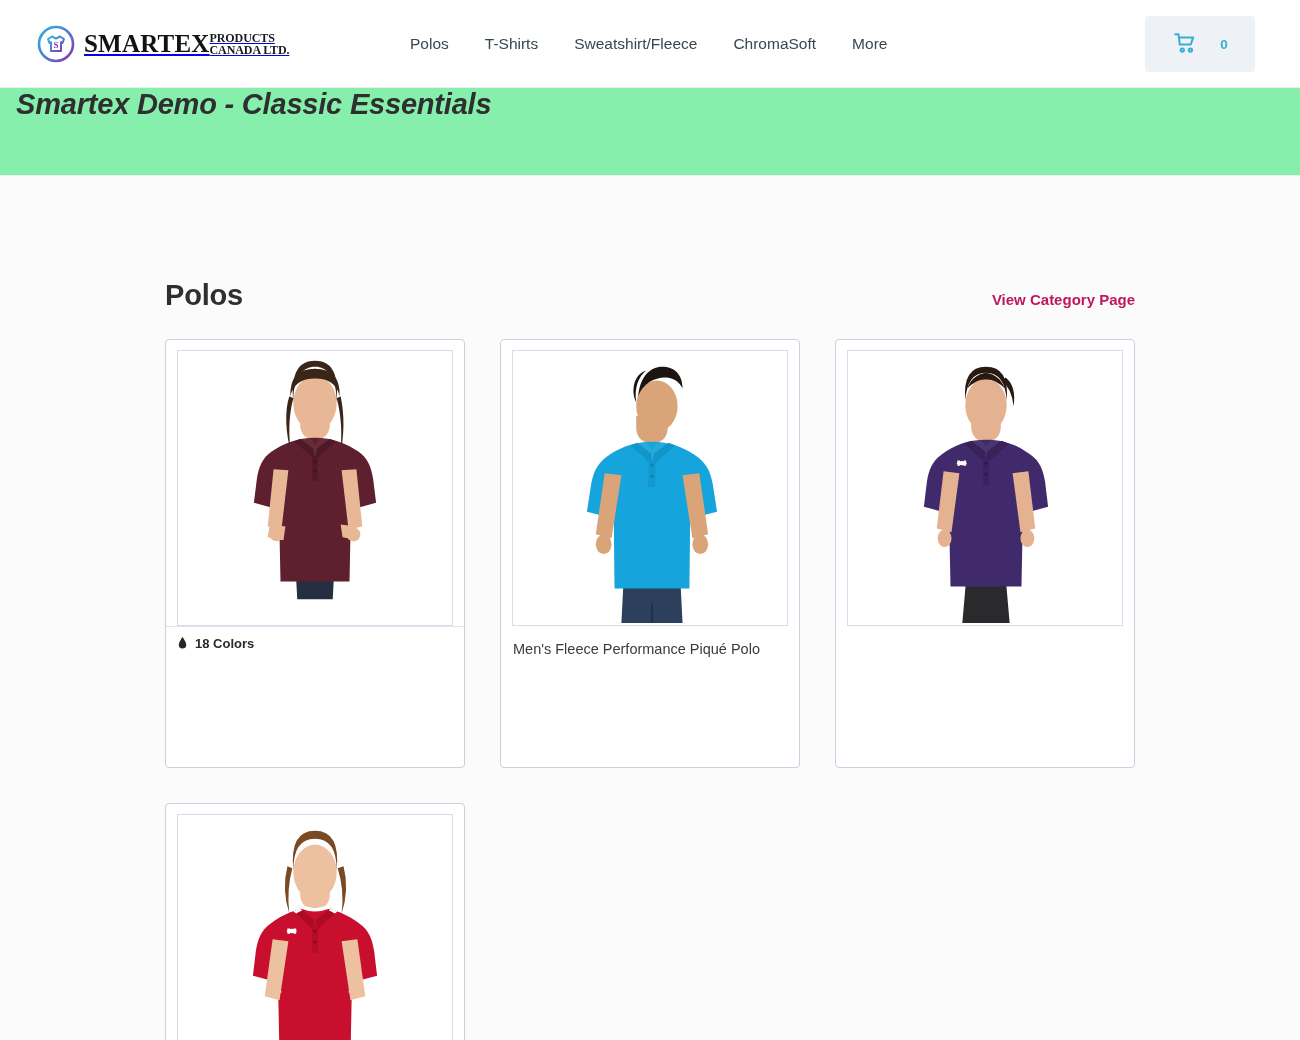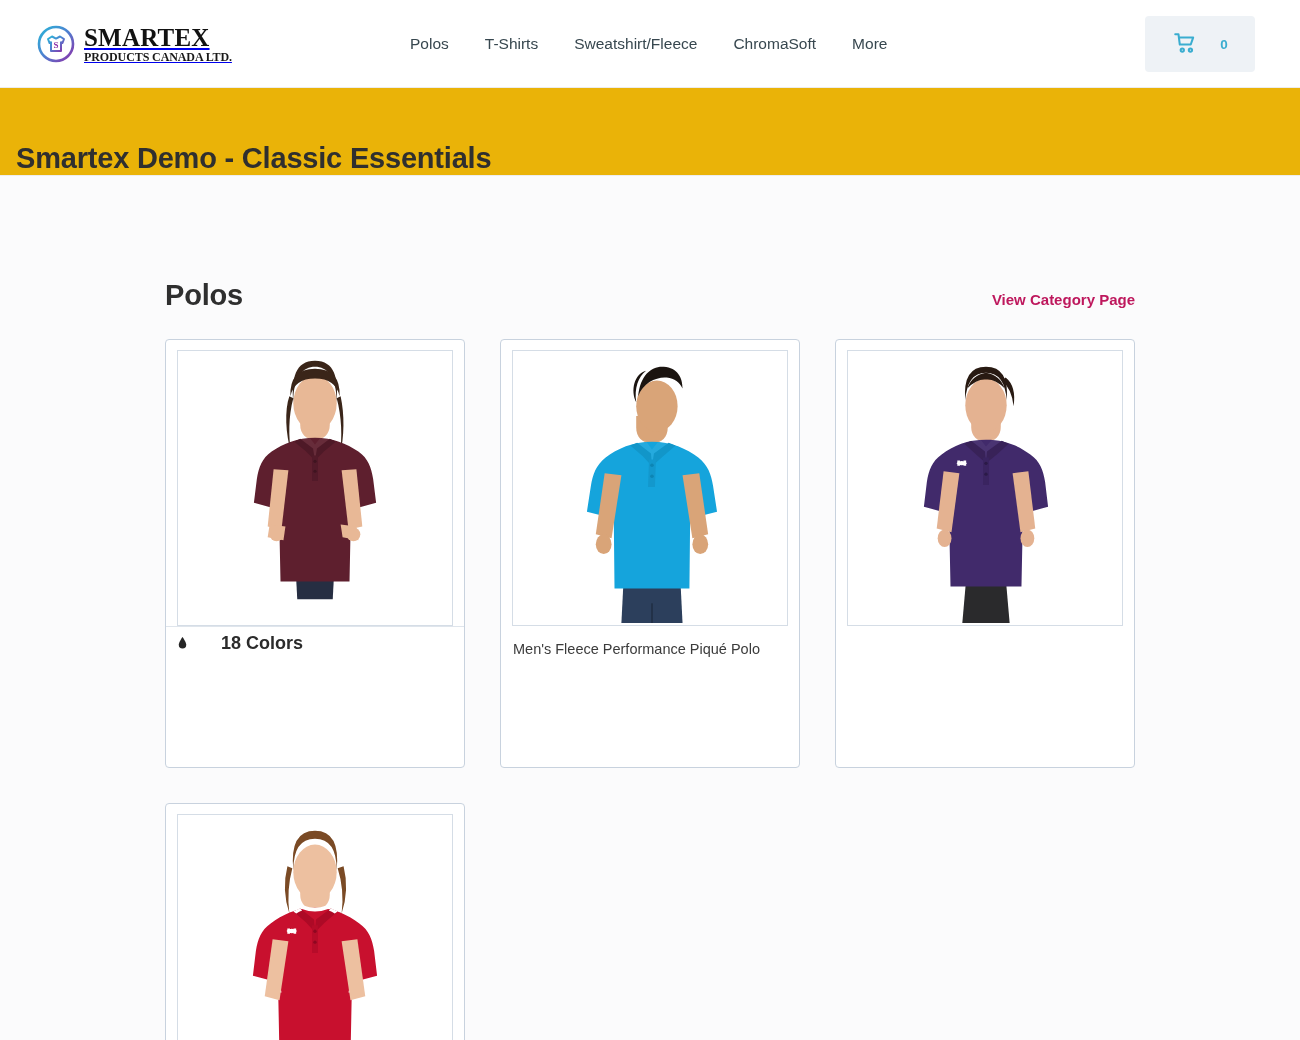--- a/index.html
+++ b/index.html
@@ -20,21 +20,21 @@
     border-bottom: 1px solid #ececed;
   }
   .brand {
     display: flex;
     align-items: center;
     gap: 8px;
     margin-left: 36px;
     width: 260px;
   }
   .brand-mark { width: 40px; height: 40px; flex: none; }
-  .brand-words { display: flex; flex-direction: column; line-height: 1; }
+  .brand-words { display: flex; flex-direction: row; line-height: 1; }
   .brand-name {
     font-family: "Liberation Serif", serif;
     font-weight: bold;
     font-size: 25px;
     letter-spacing: .2px;
     color: #121212;
   }
   .brand-sub {
     font-family: "Liberation Serif", serif;
     font-weight: bold;
@@ -75,24 +75,25 @@
   }
   .cart-count {
     font-size: 13.5px;
     font-weight: bold;
     color: #3aadd0;
   }
 
   
   .title-bar {
     height: 88px;
-    background: #eab308;
+    background: #86efac;
     border-bottom: 1px solid #ededee;
     display: flex;
-    align-items: flex-end;
+    align-items: flex-start;
+    font-style: italic;
   }
   .page-title {
     margin-left: 16px;
     font-size: 29px;
     font-weight: bold;
     color: #2f2f2f;
     letter-spacing: -.2px;
   }
 
   
@@ -154,24 +155,23 @@
   }
   .card-footer {
     border-top: 1px solid #dfe5ec;
     height: 34px;
     display: flex;
     align-items: center;
     gap: 8px;
     padding: 0 12px;
   }
   .color-count {
-    font-size: 18px;
+    font-size: 13px;
     font-weight: bold;
     color: #2b2b2b;
-    margin-left: 26px;
   }
 </style>
 </head>
 <body>
 
 <header class="site-header">
 
   <a class="brand" href="#">
     <span class="brand-mark">
       <svg viewBox="0 0 40 40" width="40" height="40">

